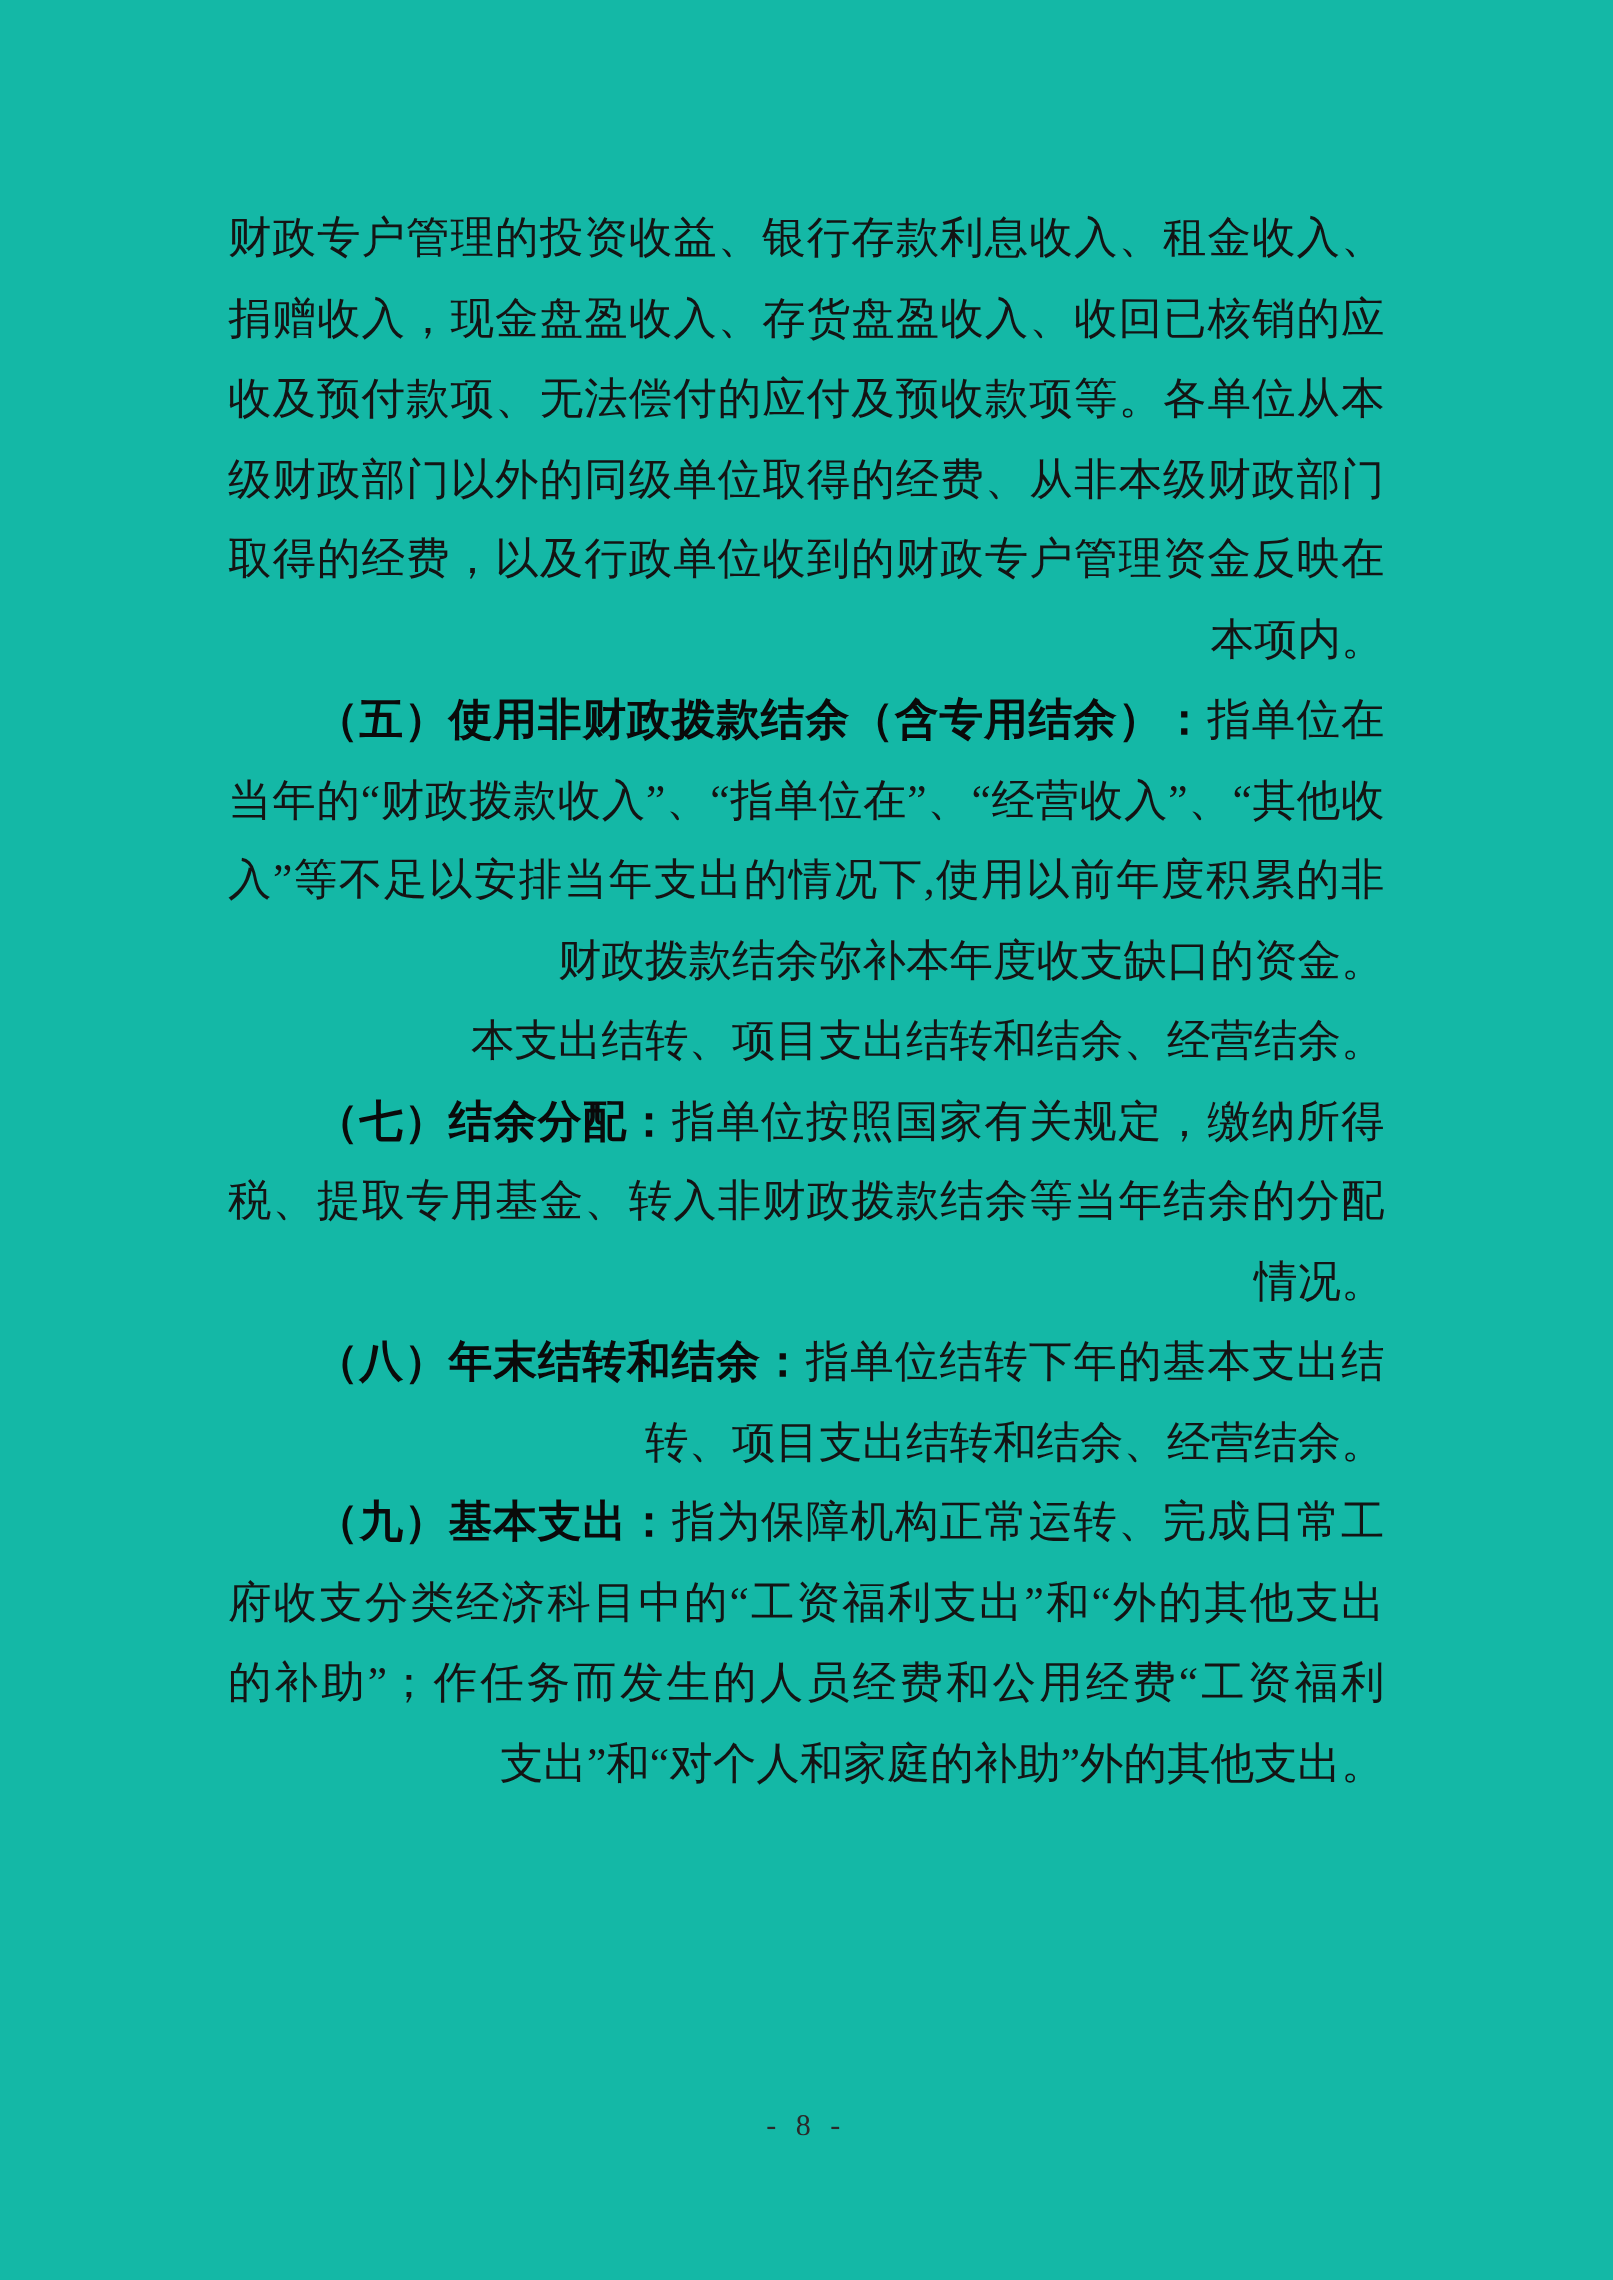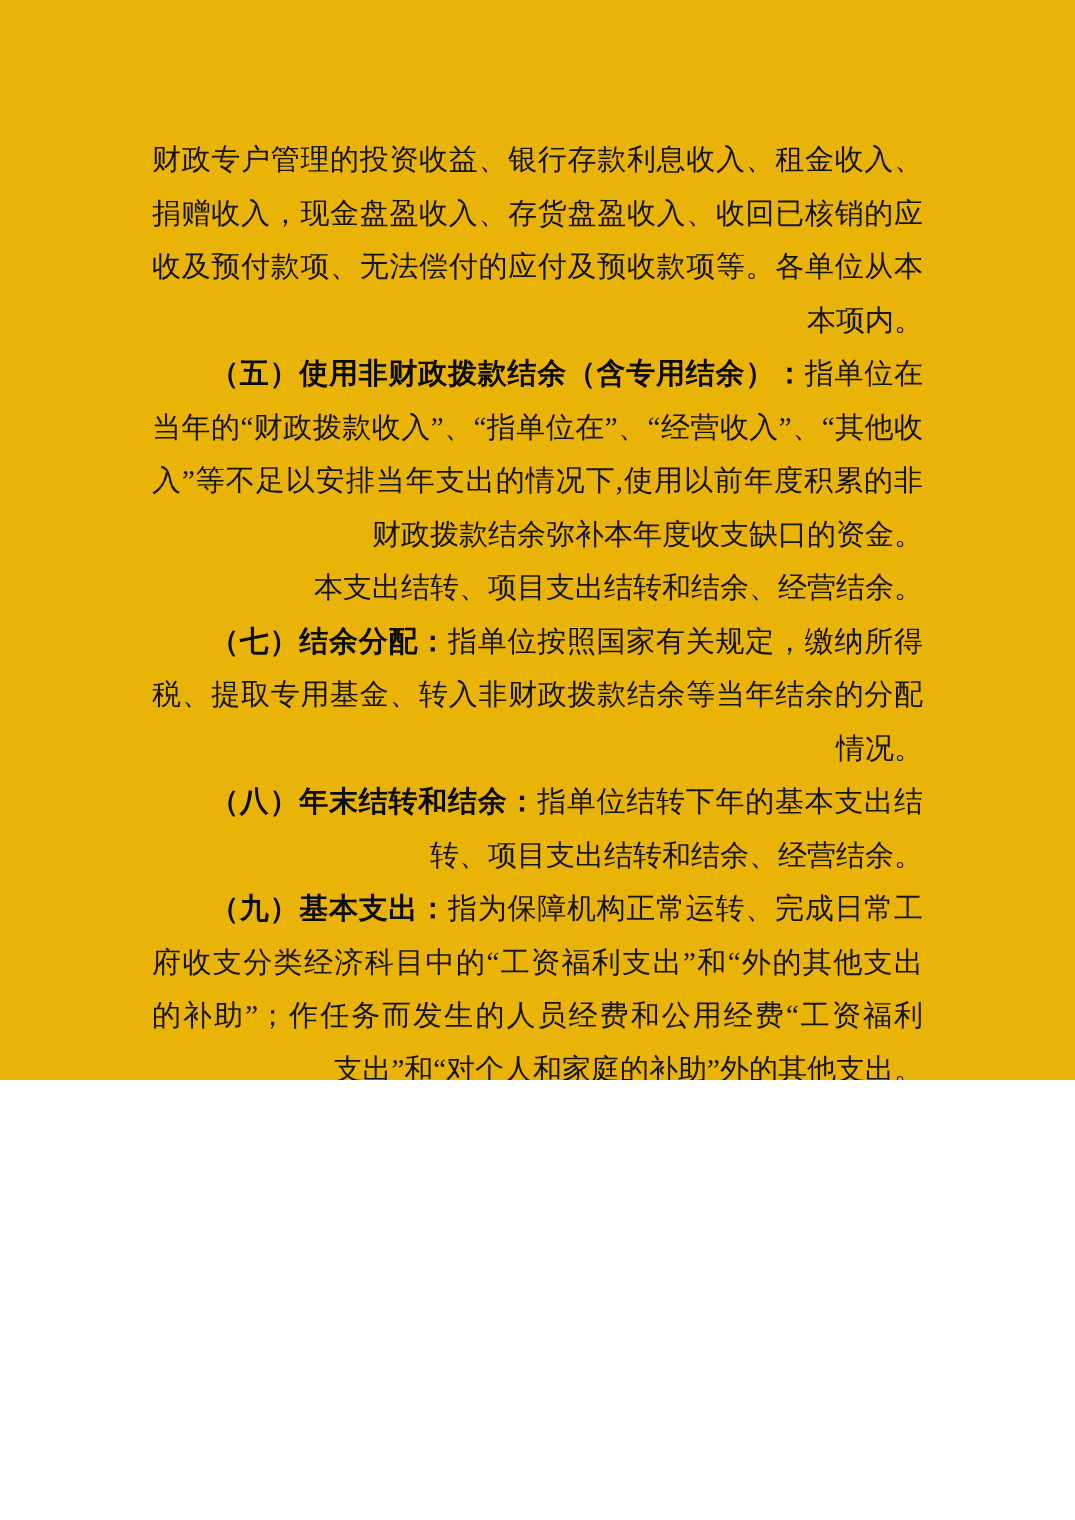--- a/index.html
+++ b/index.html
@@ -3,22 +3,22 @@
 <meta charset="utf-8">
 <style>
   html, body {
     margin: 0;
     padding: 0;
     background: #ffffff;
   }
   .page {
     position: relative;
     width: 1075px;
-    height: 1080px;
-    background: #eab308;
+    height: 1520px;
+    background: #14b8a6;
     overflow: hidden;
     font-family: "Liberation Serif", "DejaVu Serif", serif;
     color: #141414;
   }
   .doc-body {
     position: absolute;
     left: 152px;
     top: 133px;
     width: 771px;
   }
@@ -54,20 +54,22 @@
   }
 </style>
 </head>
 <body>
 
 <div class="page">
   <div class="doc-body">
       <div class="line justify"><span class="seg">财政专户管理的投资收益、银行存款利息收入、租金收入、</span></div>
       <div class="line justify"><span class="seg">捐赠收入，现金盘盈收入、存货盘盈收入、收回已核销的应</span></div>
       <div class="line justify"><span class="seg">收及预付款项、无法偿付的应付及预收款项等。各单位从本</span></div>
+      <div class="line justify"><span class="seg">级财政部门以外的同级单位取得的经费、从非本级财政部门</span></div>
+      <div class="line justify"><span class="seg">取得的经费，以及行政单位收到的财政专户管理资金反映在</span></div>
       <div class="line"><span class="seg">本项内。</span></div>
       <div class="line justify indent"><span class="seg bold">（五）使用非财政拨款结余（含专用结余）：</span><span class="seg">指单位在</span></div>
       <div class="line justify"><span class="seg">当年的“财政拨款收入”、“指单位在”、“经营收入”、“其他收</span></div>
       <div class="line justify"><span class="seg">入”等不足以安排当年支出的情况下,使用以前年度积累的非</span></div>
       <div class="line"><span class="seg">财政拨款结余弥补本年度收支缺口的资金。</span></div>
       <div class="line"><span class="seg">本支出结转、项目支出结转和结余、经营结余。</span></div>
       <div class="line justify indent"><span class="seg bold">（七）结余分配：</span><span class="seg">指单位按照国家有关规定，缴纳所得</span></div>
       <div class="line justify"><span class="seg">税、提取专用基金、转入非财政拨款结余等当年结余的分配</span></div>
       <div class="line"><span class="seg">情况。</span></div>
       <div class="line justify indent"><span class="seg bold">（八）年末结转和结余：</span><span class="seg">指单位结转下年的基本支出结</span></div>

